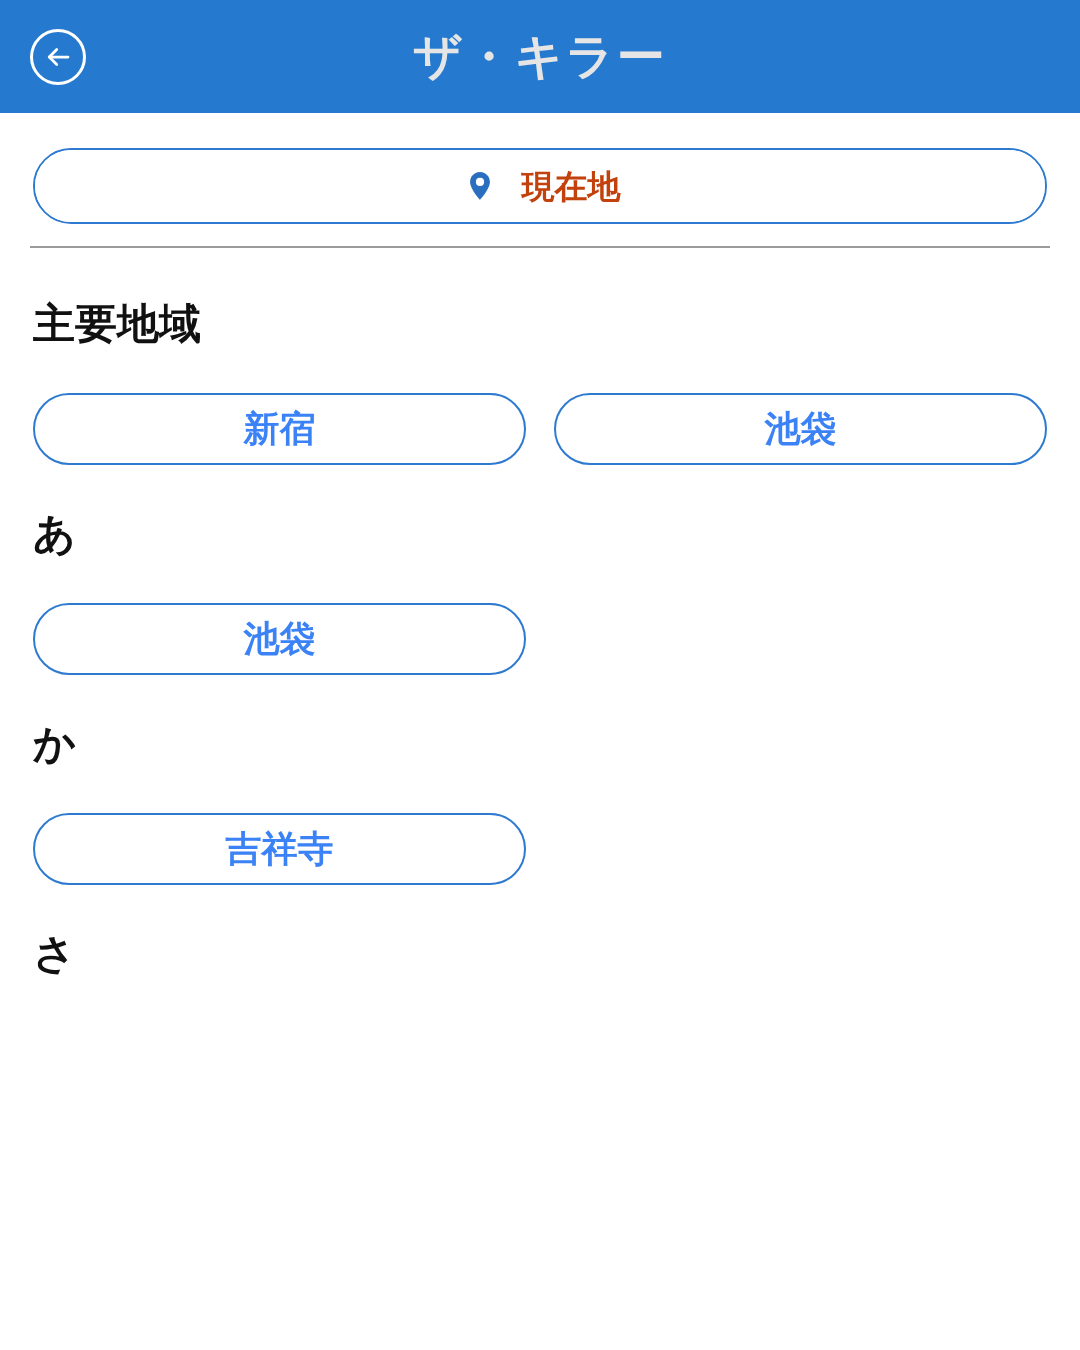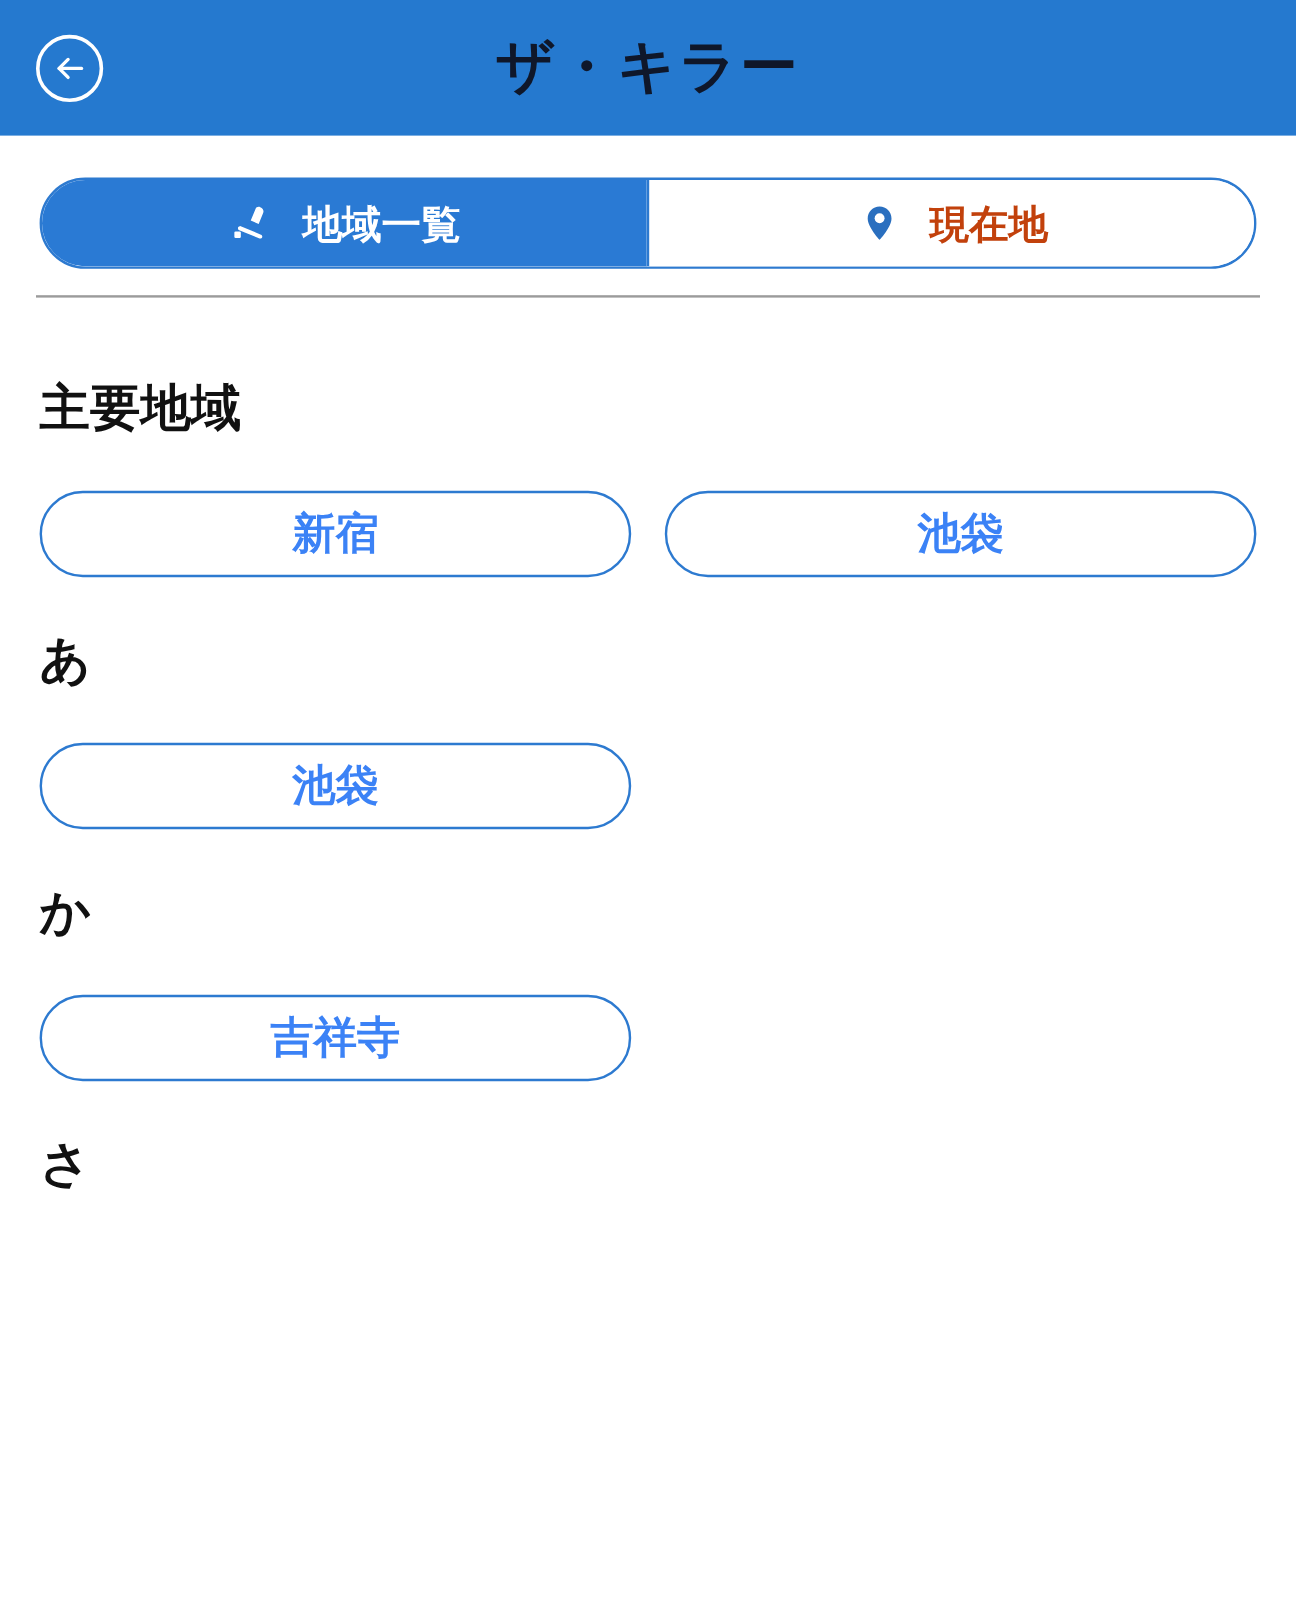--- a/index.html
+++ b/index.html
@@ -35,21 +35,21 @@
     border: 3px solid #ffffff;
     box-sizing: border-box;
     display: flex;
     align-items: center;
     justify-content: center;
     cursor: pointer;
     background: transparent;
   }
   .back-button svg { display: block; }
   .app-title {
-    color: #0f172a;
+    color: #e5e5e5;
     font-size: 48px;
     font-weight: bold;
     letter-spacing: 2px;
     line-height: 1;
     white-space: nowrap;
   }
 
   
   .segment-wrap {
     padding: 35px 33px 0 33px;
@@ -96,21 +96,21 @@
 
   
   .divider {
     margin: 22px 30px 0 30px;
     height: 2px;
     background: #9b9b9b;
   }
 
   
   .content {
-    padding: 16px 33px;
+    padding: 0 33px;
     box-sizing: border-box;
   }
   .section {
     margin: 0;
   }
   .section-title {
     font-size: 42px;
     font-weight: bold;
     color: #111111;
     line-height: 1;
@@ -153,30 +153,20 @@
         <polyline points="11,6 5,12 11,18"></polyline>
       </svg>
     </span>
   </div>
   <div class="app-title">ザ・キラー</div>
 </div>
 
 <div class="segment-wrap">
   <div class="segment">
 
-    <div class="segment-item active">
-      <span class="seg-icon">
-        <svg width="36" height="36" viewBox="0 0 24 24" fill="#ffffff">
-          <path d="M16.6 3.1c-1.1-.5-2.3 0-2.7 1.1l-2.6 6.3 4.4 1.9 2.5-6.1c.5-1.2 0-2.6-1.6-3.2z"></path>
-          <path d="M5.4 13.5l11.6 4.9c.6.2.9.9.6 1.5-.2.5-.8.8-1.4.6L4.9 15.9c-.6-.3-.9-1-.6-1.6.3-.5.9-.7 1.1-.8z"></path>
-          <rect x="2.2" y="16.6" width="3.6" height="3.6" rx="0.7"></rect>
-        </svg>
-      </span>
-      <span class="seg-label">地域一覧</span>
-    </div>
 
     <div class="segment-item">
       <span class="seg-icon">
         <svg width="34" height="34" viewBox="0 0 24 24" fill="#2a6fbf">
           <path d="M12 2.2c-3.9 0-7 3.1-7 7 0 5.1 7 12.6 7 12.6s7-7.5 7-12.6c0-3.9-3.1-7-7-7z"></path>
           <circle cx="12" cy="9.1" r="2.9" fill="#ffffff"></circle>
         </svg>
       </span>
       <span class="seg-label">現在地</span>
     </div>

